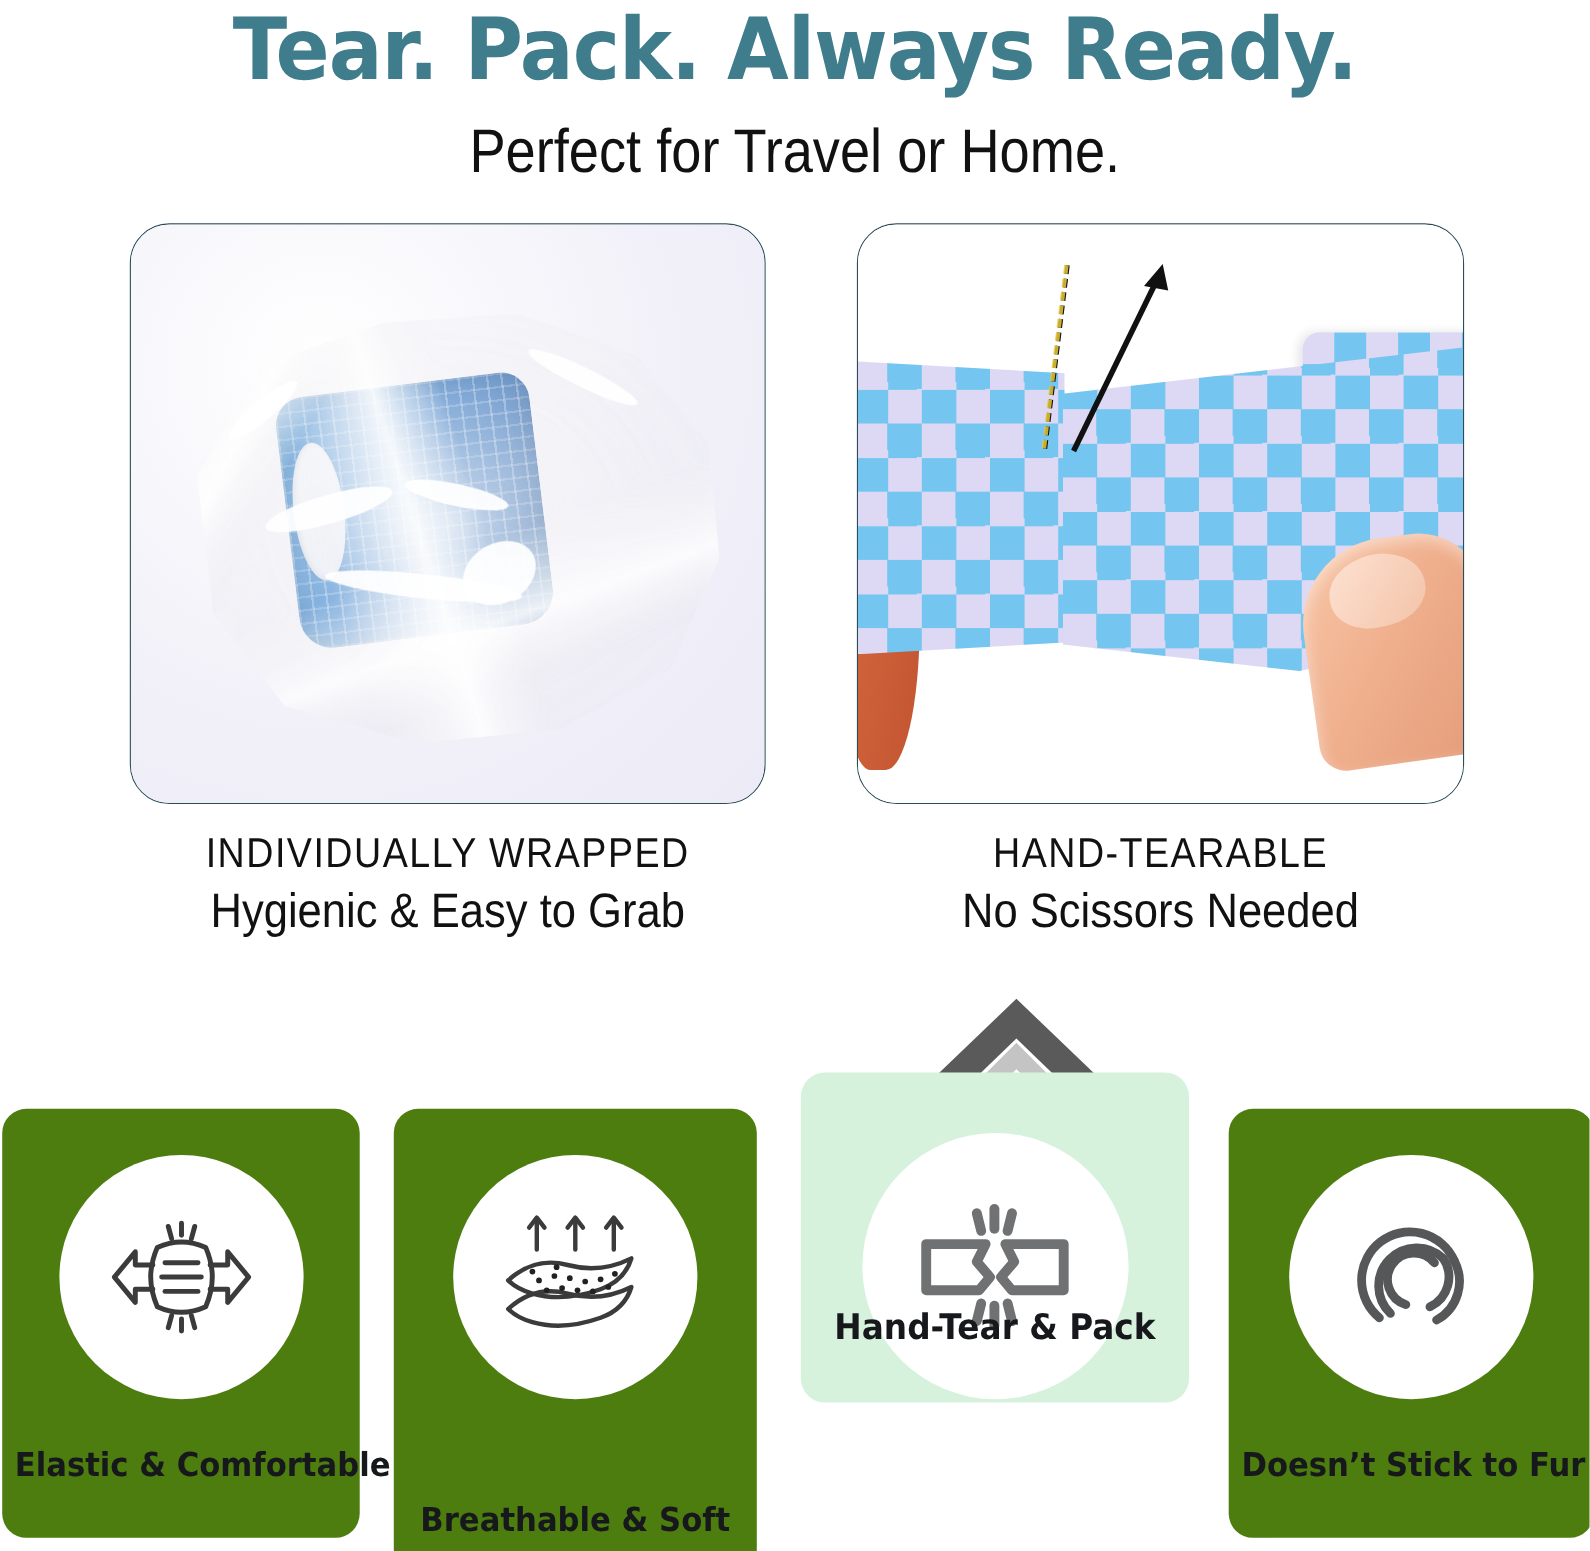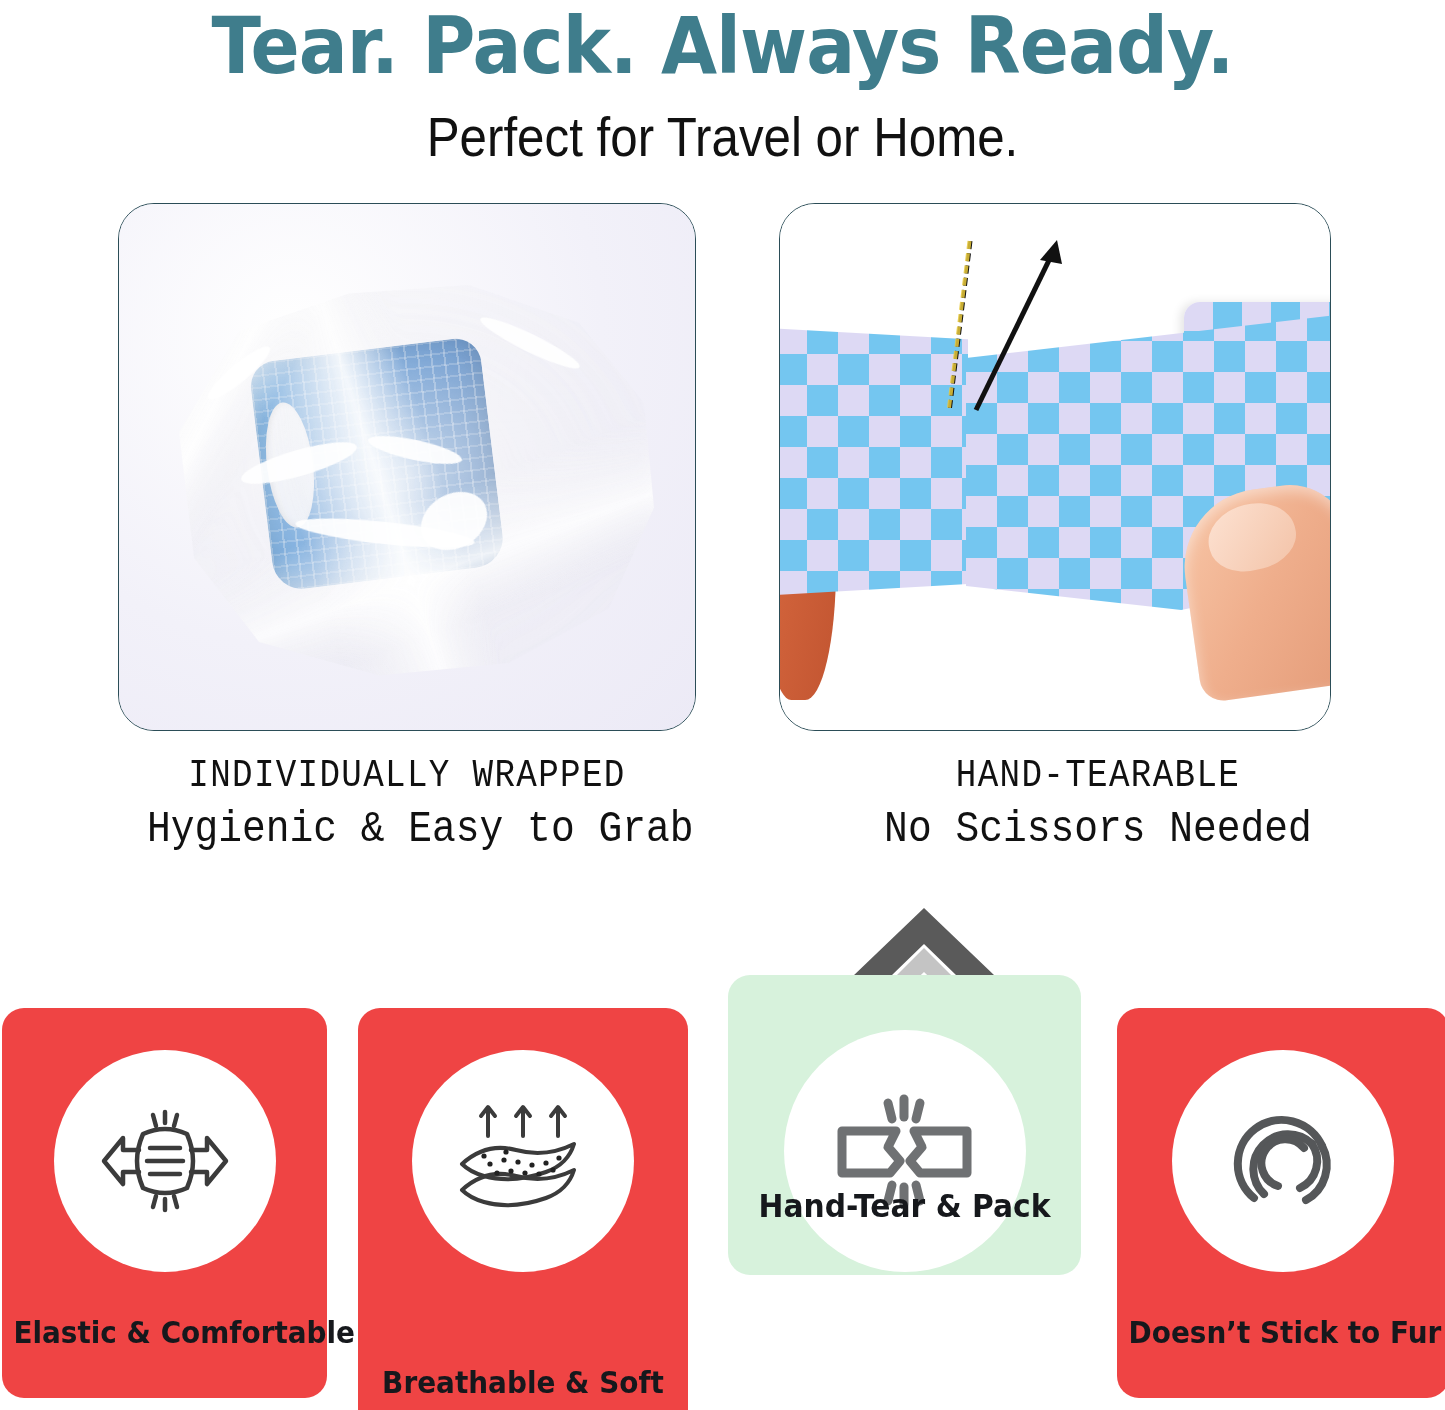--- a/index.html
+++ b/index.html
@@ -172,36 +172,36 @@
     border-left: 4px dashed #e8c93c;
     opacity: .85;
   }
   .tear-arrow { position: absolute; left: 178px; top: 30px; width: 120px; height: 180px; }
 
   
   .caption {
     position: absolute;
     text-align: center;
     color: #111111;
-    font-family: Liberation Mono, monospace;
+    font-family: Liberation Sans, sans-serif;
     white-space: nowrap;
   }
   .caption .line1 { font-size: 38px; line-height: 48px; letter-spacing: 1.5px; font-weight: 400; }
   .caption .line2 { font-size: 44px; line-height: 58px; font-weight: 400; }
   #cap-left  { left: 118px; top: 752px; width: 578px; }
-  #cap-right { left: 822px; top: 752px; width: 552px; }
+  #cap-right { left: 779px; top: 752px; width: 552px; }
   .caption .line1, .caption .line2 { transform: scaleX(.9); }
 
   
   .card {
     position: absolute;
     border-radius: 22px;
     box-sizing: border-box;
   }
-  .card.plain     { background: #ef4444; }
+  .card.plain     { background: #4d7c0f; }
   .card.highlight { background: #d7f2dc; }
   #card-0 { left: 2px;    top: 1008px; width: 325px; height: 390px; }
   #card-1 { left: 358px;  top: 1008px; width: 330px; height: 440px; }
   #card-2 { left: 728px;  top: 975px;  width: 353px; height: 300px; }
   #card-3 { left: 1117px; top: 1008px; width: 332px; height: 390px; }
 
   .card-circle {
     position: absolute;
     left: 50%;
     transform: translateX(-50%);

